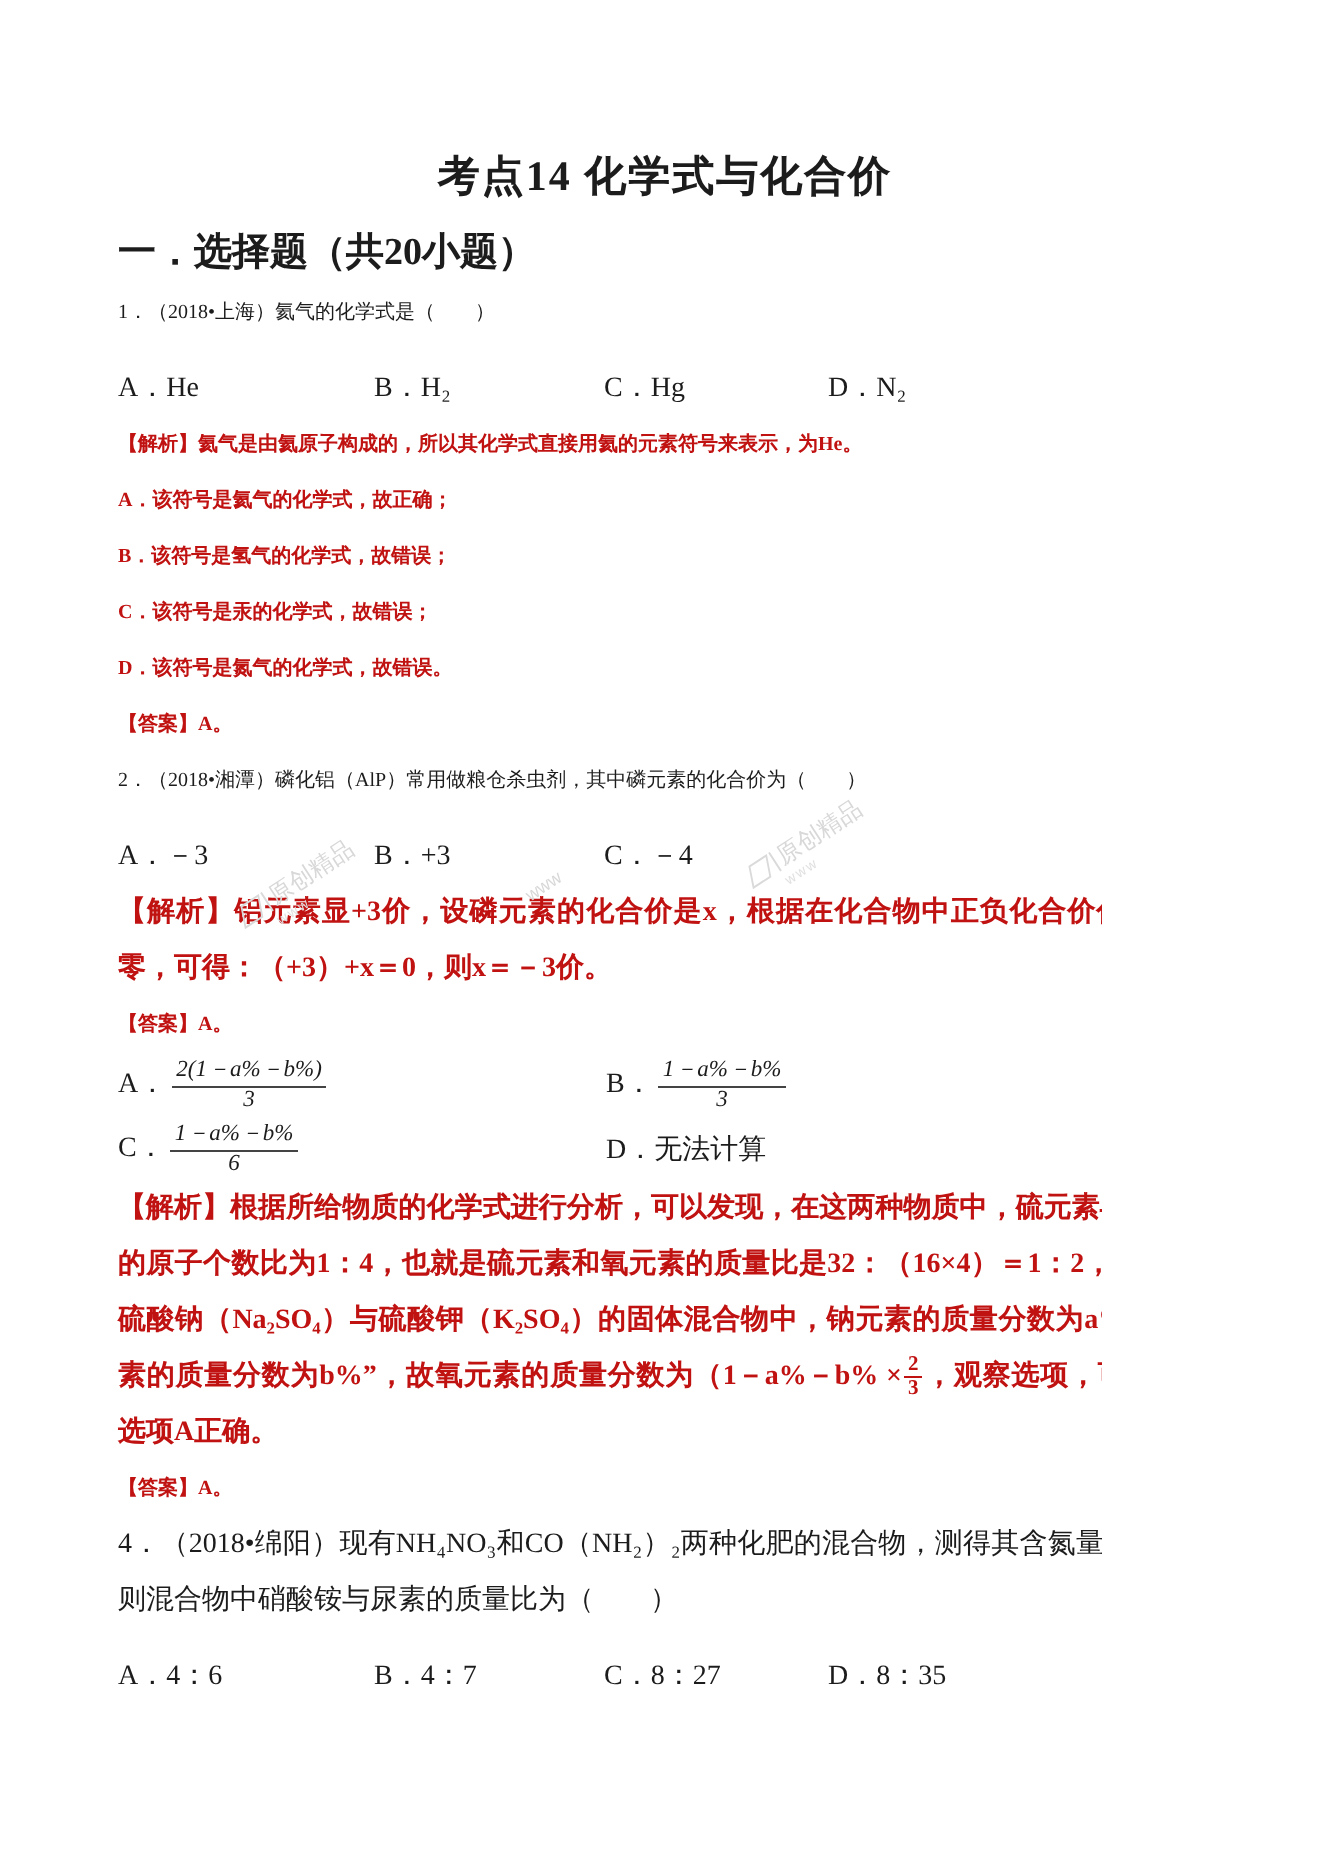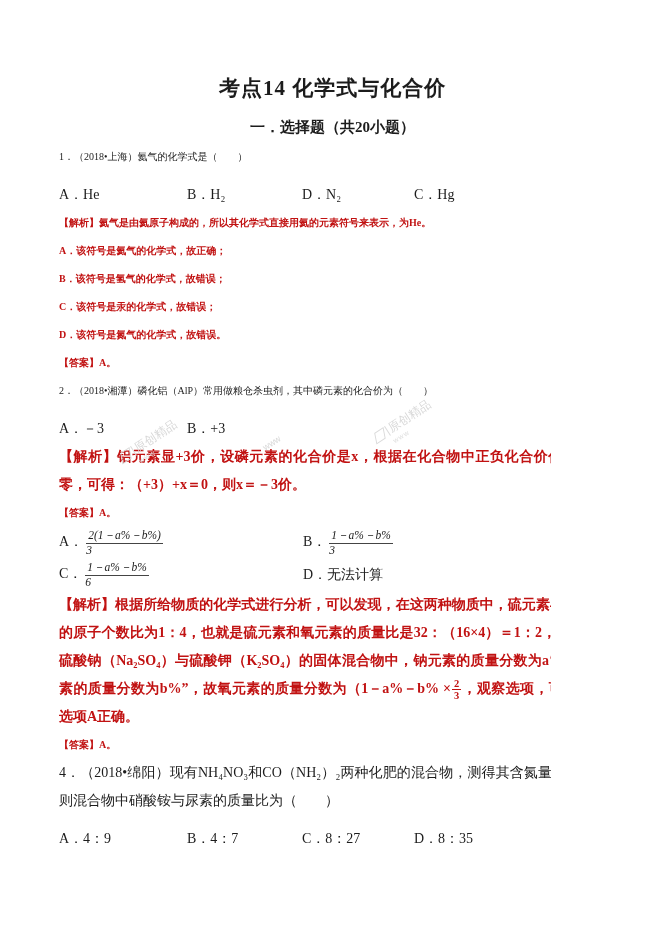--- a/index.html
+++ b/index.html
@@ -2,28 +2,28 @@
 <html><head>
 <meta charset="utf-8">
 <style>
   html,body{margin:0;padding:0;background:#fff;}
   .page{
     position:relative;width:551px;height:935px;background:#ffffff;overflow:hidden;
     font-family:"Liberation Serif","DejaVu Serif",serif;color:#1c1c1c;
   }
   .content{position:absolute;left:59px;top:76px;width:547px;}
   .doc-title{font-size:21px;font-weight:bold;text-align:center;line-height:24px;margin:0 0 17px 0;letter-spacing:1px;}
-  .section-heading{font-size:15px;font-weight:bold;line-height:20px;margin:0 0 6px 0;text-align:center;}
+  .section-heading{font-size:19px;font-weight:bold;line-height:20px;margin:0 0 6px 0;}
   p.line{font-size:10px;line-height:28px;margin:0;}
   p.para{font-size:14px;line-height:28px;margin:0;text-align:justify;}
   .red{color:#c11212;font-weight:600;}
   .opts{display:grid;grid-template-columns:128px 115px 112px 1fr;font-size:14px;line-height:28px;margin-top:10px;}
   .opt-cell{white-space:nowrap;}
   .frac-row{display:grid;grid-template-columns:244px 1fr;align-items:center;height:32px;font-size:14px;}
-  .frac{display:inline-flex;flex-direction:column;font-size:11.5px;line-height:1.15;font-style:italic;vertical-align:middle;margin-left:3px;}
+  .frac{display:inline-flex;flex-direction:column;align-items:center;font-size:11.5px;line-height:1.15;font-style:italic;vertical-align:middle;margin-left:3px;}
   .frac .num{border-bottom:1px solid #444;padding:0 2px;}
   .frac-red{font-size:10.5px;font-style:normal;color:#c11212;margin:0 1px;display:inline-flex;flex-direction:column;align-items:center;line-height:1.1;vertical-align:middle;}
   .frac-red .num{border-bottom:1px solid #c11212;padding:0 2px;}
   .wm{position:absolute;color:#d8d8d8;transform:rotate(-33deg);font-size:12px;white-space:nowrap;pointer-events:none;
       font-family:"Liberation Sans","DejaVu Sans",sans-serif;}
   .wm .wm-box{display:inline-block;width:9px;height:9px;border:1.5px solid #dadada;transform:skewX(-22deg);margin-right:3px;vertical-align:middle;}
   .wm .wm-bar{display:inline-block;width:1px;height:11px;background:#dadada;margin-right:2px;vertical-align:middle;}
   .wm-sub{display:block;font-size:7px;letter-spacing:1px;margin-left:14px;color:#e0e0e0;}
 </style>
 </head>
@@ -34,36 +34,37 @@
   <div class="content">
 
     <h1 class="doc-title">考点14 化学式与化合价</h1>
     <h2 class="section-heading">一．选择题（共20小题）</h2>
 
     <div>
       <p class="line">1．（2018•上海）氦气的化学式是（　　）</p>
       <div class="opts">
         <span class="opt-cell">A．He</span>
         <span class="opt-cell">B．H₂</span>
+        <span class="opt-cell">C．Hg</span>
         <span class="opt-cell">D．N₂</span>
-        <span class="opt-cell">C．Hg</span>
       </div>
       <p class="line red">【解析】氦气是由氦原子构成的，所以其化学式直接用氦的元素符号来表示，为He。</p>
       <p class="line red">A．该符号是氦气的化学式，故正确；</p>
       <p class="line red">B．该符号是氢气的化学式，故错误；</p>
       <p class="line red">C．该符号是汞的化学式，故错误；</p>
       <p class="line red">D．该符号是氮气的化学式，故错误。</p>
       <p class="line red">【答案】A。</p>
     </div>
 
     <div>
       <p class="line">2．（2018•湘潭）磷化铝（AlP）常用做粮仓杀虫剂，其中磷元素的化合价为（　　）</p>
       <div class="opts">
         <span class="opt-cell">A．－3</span>
         <span class="opt-cell">B．+3</span>
+        <span class="opt-cell">C．－4</span>
       </div>
       <p class="para red">【解析】铝元素显+3价，设磷元素的化合价是x，根据在化合物中正负化合价代数和为零，可得：（+3）+x＝0，则x＝－3价。</p>
       <p class="line red">【答案】A。</p>
     </div>
 
     <div>
       <div class="frac-row">
         <span class="opt-cell">
           <span>A．</span><span class="frac">
               <span class="num">2(1－a%－b%)</span>
@@ -89,21 +90,21 @@
       <p class="para red"><span>【解析】根据所给物质的化学式进行分析，可以发现，在这两种物质中，硫元素与氧元素的原子个数比为1：4，也就是硫元素和氧元素的质量比是32：（16×4）＝1：2，而“已知硫酸钠（Na₂SO₄）与硫酸钾（K₂SO₄）的固体混合物中，钠元素的质量分数为a%，钾元素的质量分数为b%”，故氧元素的质量分数为（1－a%－b% ×</span><span class="frac-red">
             <span class="num">2</span>
             <span class="den">3</span>
           </span><span>，观察选项，可以知道选项A正确。</span></p>
       <p class="line red">【答案】A。</p>
     </div>
 
     <div>
       <p class="para">4．（2018•绵阳）现有NH₄NO₃和CO（NH₂）₂两种化肥的混合物，测得其含氮量为40%，则混合物中硝酸铵与尿素的质量比为（　　）</p>
       <div class="opts">
-        <span class="opt-cell">A．4：9</span>
+        <span class="opt-cell">A．4：6</span>
         <span class="opt-cell">B．4：7</span>
         <span class="opt-cell">C．8：27</span>
         <span class="opt-cell">D．8：35</span>
       </div>
     </div>
 
   </div>
 
   <div class="wm" style="left:118px;top:432px;">
     <span class="wm-box"></span><span class="wm-bar"></span><span>原创精品</span>

